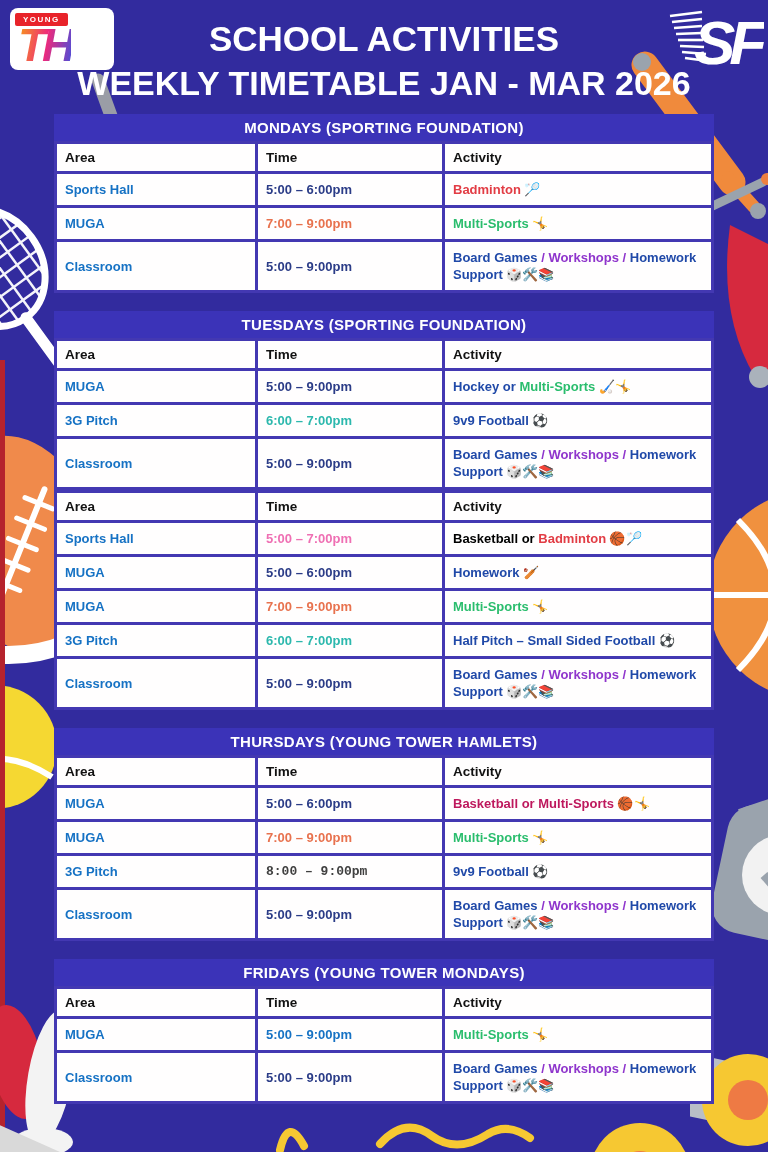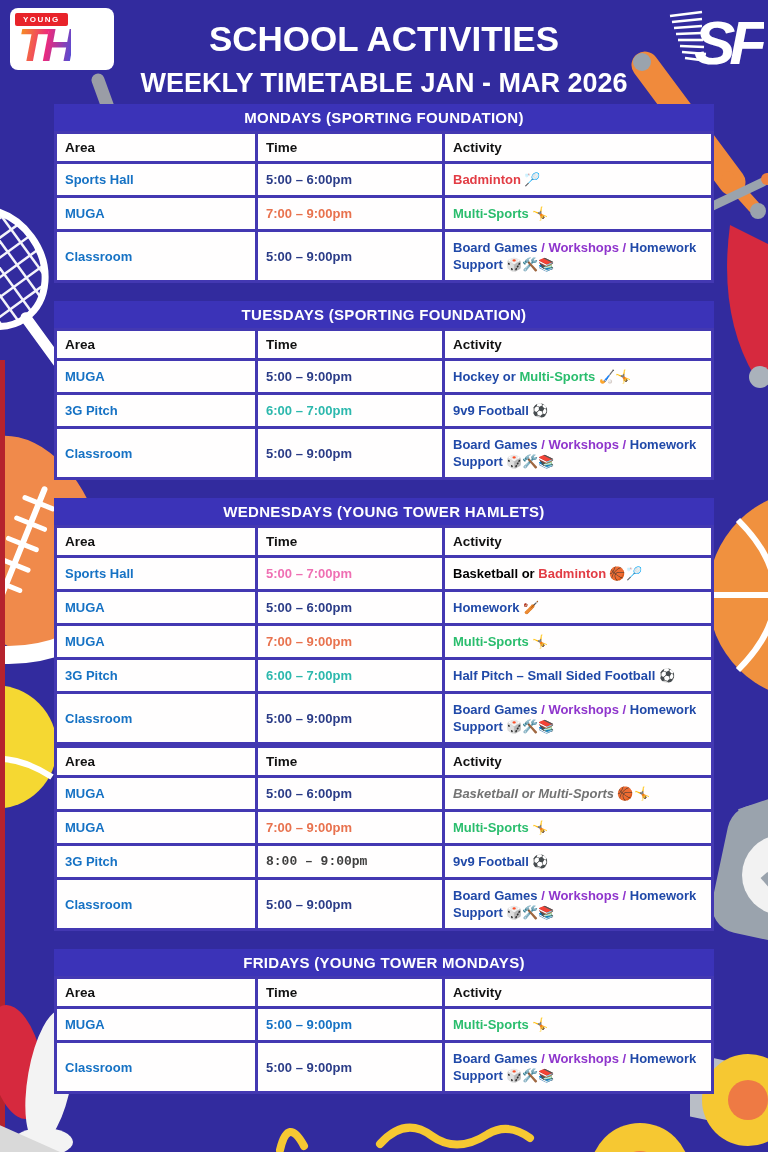--- a/index.html
+++ b/index.html
@@ -5,34 +5,34 @@
   html,body{margin:0;padding:0}
   .page{position:relative;width:768px;height:1152px;overflow:hidden;
         font-family:"Liberation Sans",sans-serif;font-weight:bold;background:#322b9e}
   .deco{position:absolute;z-index:0}
   .content{position:relative;z-index:2}
 
   
   .header{text-align:center;color:#fff;padding-top:14px}
   .t1{font-size:38px;font-weight:800;letter-spacing:.5px;line-height:46px}
   .t2{font-size:35px;font-weight:800;line-height:50px}
-  .t3{font-size:27px;font-weight:800;line-height:38px}
+  .t3{font-size:34px;font-weight:800;line-height:38px}
 
   .logo-th{position:absolute;left:10px;top:8px;width:104px;height:62px;background:#fff;border-radius:8px;z-index:3}
   .logo-th .young{position:absolute;top:5px;left:5px;background:#e8232a;color:#fff;font-size:8px;
                   padding:2px 8px;border-radius:2px;letter-spacing:1.5px}
   .logo-th .th{position:absolute;bottom:-2px;left:8px;font-size:46px;font-weight:900;font-style:italic;
                letter-spacing:-4px;background:linear-gradient(100deg,#f7941d 5%,#ee2a7b 52%,#584bd2 95%);
                -webkit-background-clip:text;background-clip:text;color:transparent}
   .logo-sf{position:absolute;right:4px;top:2px;width:96px;height:74px;z-index:3}
 
   
   .section{margin:0 54px}
   .banner{margin-top:18px;height:27px;line-height:27px;text-align:center;color:#fff;font-size:15px;letter-spacing:.3px}
-  .first .banner{margin-top:2px}
+  .first .banner{margin-top:12px}
   table.tt{border-collapse:separate;border-spacing:3px;width:660px;table-layout:fixed}
   .tt th,.tt td{background:#fffefe;padding:7px 8px;font-size:13px;text-align:left;vertical-align:middle;line-height:17px}
   .tt th{color:#121212;font-size:13.5px;padding:5px 8px}
   .act{white-space:pre-wrap}
   .c1{width:182px}.c2{width:168px}
 </style>
 </head>
 <body>
 
 <div class="page" style="background-color: rgb(50, 43, 158);">
@@ -219,21 +219,20 @@
         <tr>
           <td class="area" style="color: rgb(22, 114, 196);">Classroom</td>
           <td class="time" style="color: rgb(43, 60, 135);">5:00 – 9:00pm</td>
           <td class="act"><span style="color: rgb(32, 73, 168);">Board Games </span><span style="color: rgb(143, 53, 204);">/ Workshops / </span><span style="color: rgb(32, 73, 168);">Homework Support </span><span style="color: rgb(58, 63, 74);">🎲🛠️📚</span></td>
         </tr>
       </tbody>
         </table>
     </div>
 
     <div class="section">
-      <div class="banner" style="background-color: rgb(59, 51, 184);">WEDNESDAYS (YOUNG TOWER HAMLETS)</div>
       <table class="tt" style="background-color: rgb(67, 56, 178);">
         <tbody>
             <tr>
           <th class="c1">Area</th>
           <th class="c2">Time</th>
           <th>Activity</th>
         </tr>
         <tr>
           <td class="area" style="color: rgb(22, 114, 196);">Sports Hall</td>
           <td class="time" style="color: rgb(239, 111, 179);">5:00 – 7:00pm</td>
@@ -257,31 +256,32 @@
         <tr>
           <td class="area" style="color: rgb(22, 114, 196);">Classroom</td>
           <td class="time" style="color: rgb(43, 60, 135);">5:00 – 9:00pm</td>
           <td class="act"><span style="color: rgb(32, 73, 168);">Board Games </span><span style="color: rgb(143, 53, 204);">/ Workshops / </span><span style="color: rgb(32, 73, 168);">Homework Support </span><span style="color: rgb(58, 63, 74);">🎲🛠️📚</span></td>
         </tr>
       </tbody>
         </table>
     </div>
 
     <div class="section">
+      <div class="banner" style="background-color: rgb(59, 51, 184);">THURSDAYS (YOUNG TOWER HAMLETS)</div>
       <table class="tt" style="background-color: rgb(67, 56, 178);">
         <tbody>
             <tr>
           <th class="c1">Area</th>
           <th class="c2">Time</th>
           <th>Activity</th>
         </tr>
         <tr>
           <td class="area" style="color: rgb(22, 114, 196);">MUGA</td>
           <td class="time" style="color: rgb(43, 60, 135);">5:00 – 6:00pm</td>
-          <td class="act"><span style="color: #737373; font-style: italic;">Basketball or Multi-Sports </span><span style="color: rgb(58, 63, 74);">🏀🤸</span><span></span><span></span></td>
+          <td class="act"><span style="color: #be185d;">Basketball or Multi-Sports </span><span style="color: rgb(58, 63, 74);">🏀🤸</span><span></span><span></span></td>
         </tr>
         <tr>
           <td class="area" style="color: rgb(22, 114, 196);">MUGA</td>
           <td class="time" style="color: rgb(232, 114, 78);">7:00 – 9:00pm</td>
           <td class="act"><span style="color: rgb(42, 189, 109);">Multi-Sports </span><span style="color: rgb(216, 154, 46);">🤸</span><span></span><span></span></td>
         </tr>
         <tr>
           <td class="area" style="color: rgb(22, 114, 196);">3G Pitch</td>
           <td class="time" style="color: #404040; font-family: Liberation Mono, monospace;">8:00 – 9:00pm</td>
           <td class="act"><span style="color: rgb(32, 73, 168);">9v9 Football </span><span style="color: rgb(58, 63, 74);">⚽</span><span></span><span></span></td>

